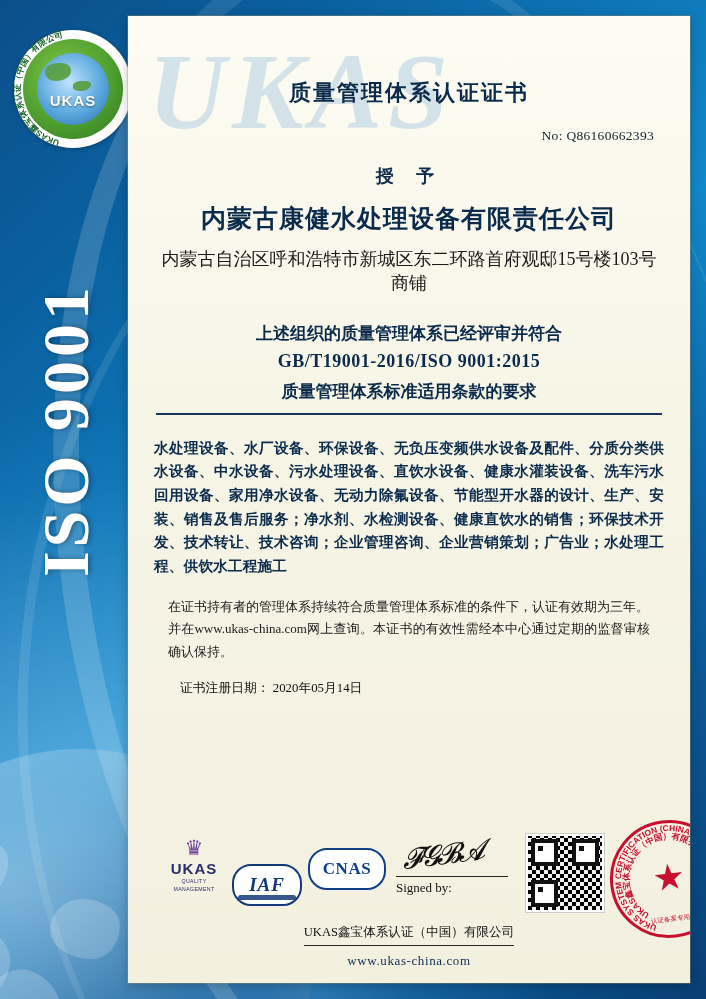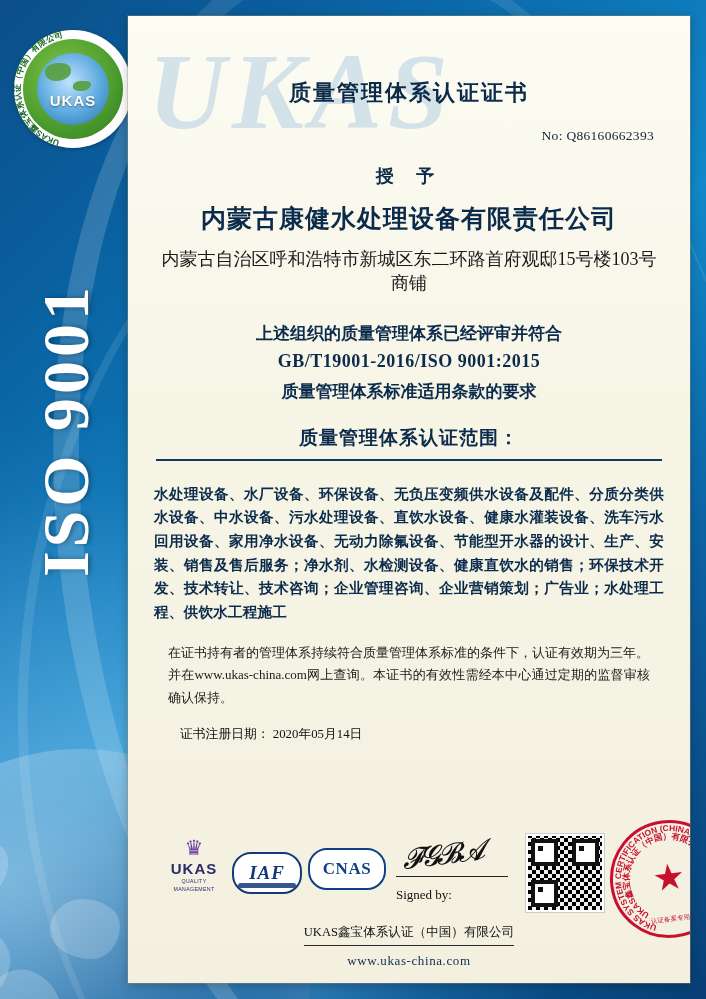--- a/index.html
+++ b/index.html
@@ -330,21 +330,21 @@
     font-family: "Liberation Sans", sans-serif;
     font-size: 5.2px;
     color: #2b2b6b;
     letter-spacing: 0.4px;
     line-height: 1.35;
     margin-top: 1px;
   }
 
   .logo-iaf {
     position: absolute;
-    left: 104px; top: 36px;
+    left: 104px; top: 48px;
     width: 66px; height: 38px;
     border: 2px solid #123a7a;
     border-radius: 19px;
     background: #fff;
     display: flex;
     align-items: center;
     justify-content: center;
     text-align: center;
   }
   .logo-iaf .txt {
@@ -396,21 +396,21 @@
     transform: rotate(-7deg);
     margin-left: 6px;
     letter-spacing: -3px;
   }
   .sig-label {
     margin-top: 6px;
     font-family: "Liberation Serif", serif;
     font-size: 13px;
     color: #111;
     border-top: 1px solid #222;
-    padding-top: 10px;
+    padding-top: 3px;
     width: 112px;
   }
 
   .qr {
     position: absolute;
     left: 398px; top: 18px;
     width: 74px; height: 74px;
     background:
       repeating-linear-gradient(90deg, #111 0 4px, #fff 4px 8px),
       repeating-linear-gradient(0deg, #111 0 4px, #fff 4px 8px);
@@ -540,21 +540,20 @@
       <div class="company">内蒙古康健水处理设备有限责任公司</div>
 
       <div class="address">内蒙古自治区呼和浩特市新城区东二环路首府观邸15号楼103号商铺</div>
 
       <div class="statement">
         <div>上述组织的质量管理体系已经评审并符合</div>
         <div class="std">GB/T19001-2016/ISO 9001:2015</div>
         <div>质量管理体系标准适用条款的要求</div>
       </div>
 
-      <div class="scope-heading">质量管理体系认证范围：</div>
       <div class="rule"></div>
       <div class="scope-body">水处理设备、水厂设备、环保设备、无负压变频供水设备及配件、分质分类供水设备、中水设备、污水处理设备、直饮水设备、健康水灌装设备、洗车污水回用设备、家用净水设备、无动力除氟设备、节能型开水器的设计、生产、安装、销售及售后服务；净水剂、水检测设备、健康直饮水的销售；环保技术开发、技术转让、技术咨询；企业管理咨询、企业营销策划；广告业；水处理工程、供饮水工程施工</div>
 
       <div class="validity">
         <div>在证书持有者的管理体系持续符合质量管理体系标准的条件下，认证有效期为三年。</div>
         <div>并在www.ukas-china.com网上查询。本证书的有效性需经本中心通过定期的监督审核确认保持。</div>
       </div>
 
       <div class="dates">
         <div>

